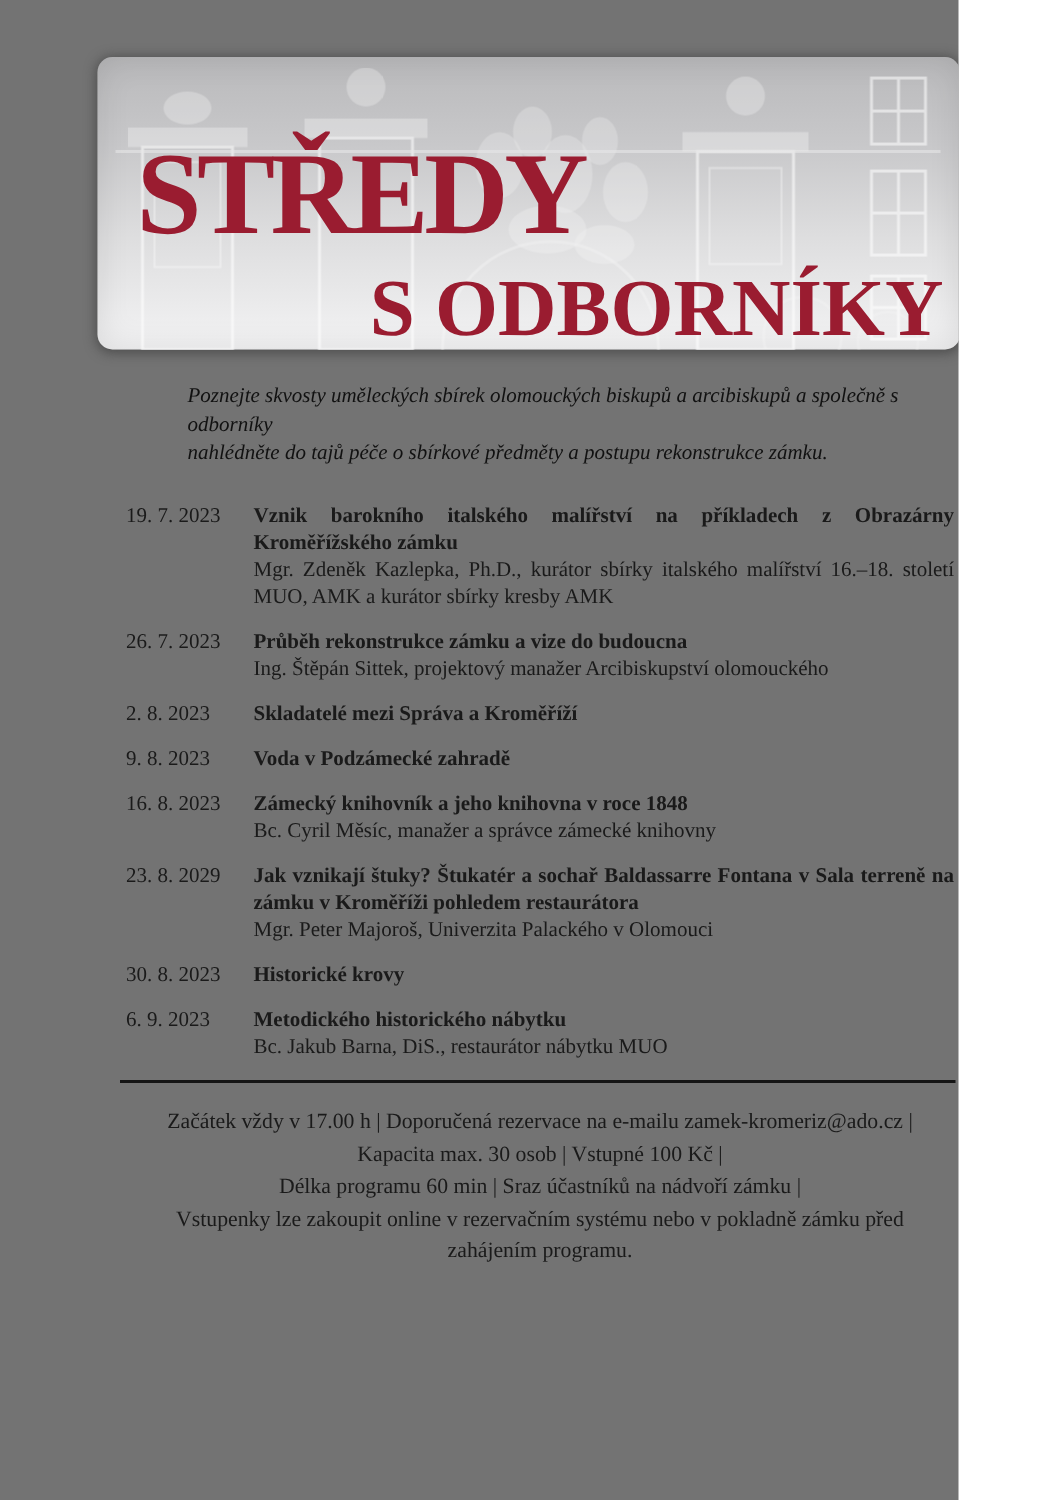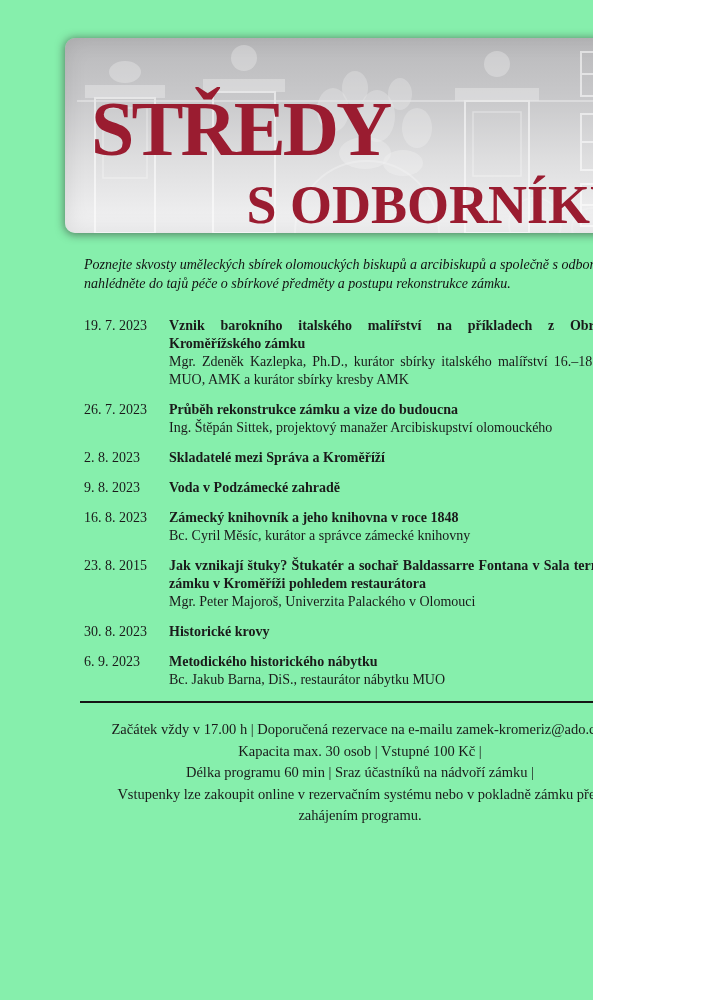--- a/index.html
+++ b/index.html
@@ -1,19 +1,20 @@
 <!DOCTYPE html>
 <html style="--accent: #9a1c30;"><head>
 <meta charset="utf-8">
 <style>
   html,body { margin:0; padding:0; background:#ffffff; }
   .page {
-    position:relative; width:593px; height:1000px; background:#86efac;
+    position:relative; width:593px; height:1000px; background:#737373;
     font-family:"Liberation Serif","DejaVu Serif",serif; color:#1a1a1a;
     overflow:hidden;
+    padding-left:46px;
   }
   
   .banner {
     position:absolute; left:65px; top:38px; width:575px; height:195px;
     border-radius:10px;
     background:linear-gradient(180deg,#b9b9bb 0%,#c8c8ca 30%,#dededf 62%,#f3f3f4 100%);
     box-shadow:0 1px 8px 1px rgba(45,45,45,.55), inset 0 0 22px rgba(0,0,0,.10);
     overflow:hidden;
   }
   .banner svg { position:absolute; left:0; top:0; }
@@ -24,21 +25,21 @@
   }
   .banner-t2 {
     position:absolute; right:11px; top:140px; line-height:1;
     font-size:54px; font-weight:700; letter-spacing:0;
     color:var(--accent,#9a1c30);
   }
   
   .flow { position:absolute; left:84px; top:233px; width:552px; }
   .intro {
     margin-top:22px; font-style:italic; font-size:14px; line-height:19px;
-    white-space:pre-line; color:#111;
+    white-space:pre-line; color:#111;margin-left:41px;
   }
   .events { margin-top:24px; }
   .event { display:flex; margin-bottom:12px; font-size:14px; line-height:18px; }
   .event-date { flex:0 0 85px; width:85px; }
   .event-body { flex:1; min-width:0; }
   .event-title { font-weight:700; text-align:justify; }
   .event-speaker { text-align:justify; }
   .rule {
     border:none; border-top:2.6px solid #151515;
     margin:0 -1px 0 -4px; height:0;
@@ -138,26 +139,26 @@
         <div class="event-date">9. 8. 2023</div>
         <div class="event-body">
           <div class="event-title">Voda v Podzámecké zahradě</div>
         </div>
       </div>
 
       <div class="event">
         <div class="event-date">16. 8. 2023</div>
         <div class="event-body">
           <div class="event-title">Zámecký knihovník a jeho knihovna v roce 1848</div>
-          <div class="event-speaker">Bc. Cyril Měsíc, kurátor a správce zámecké knihovny</div>
+          <div class="event-speaker">Bc. Cyril Měsíc, manažer a správce zámecké knihovny</div>
         </div>
       </div>
 
       <div class="event">
-        <div class="event-date">23. 8. 2015</div>
+        <div class="event-date">23. 8. 2029</div>
         <div class="event-body">
           <div class="event-title">Jak vznikají štuky? Štukatér a sochař Baldassarre Fontana v Sala terreně na zámku v Kroměříži pohledem restaurátora</div>
           <div class="event-speaker">Mgr. Peter Majoroš, Univerzita Palackého v Olomouci</div>
         </div>
       </div>
 
       <div class="event">
         <div class="event-date">30. 8. 2023</div>
         <div class="event-body">
           <div class="event-title">Historické krovy</div>

